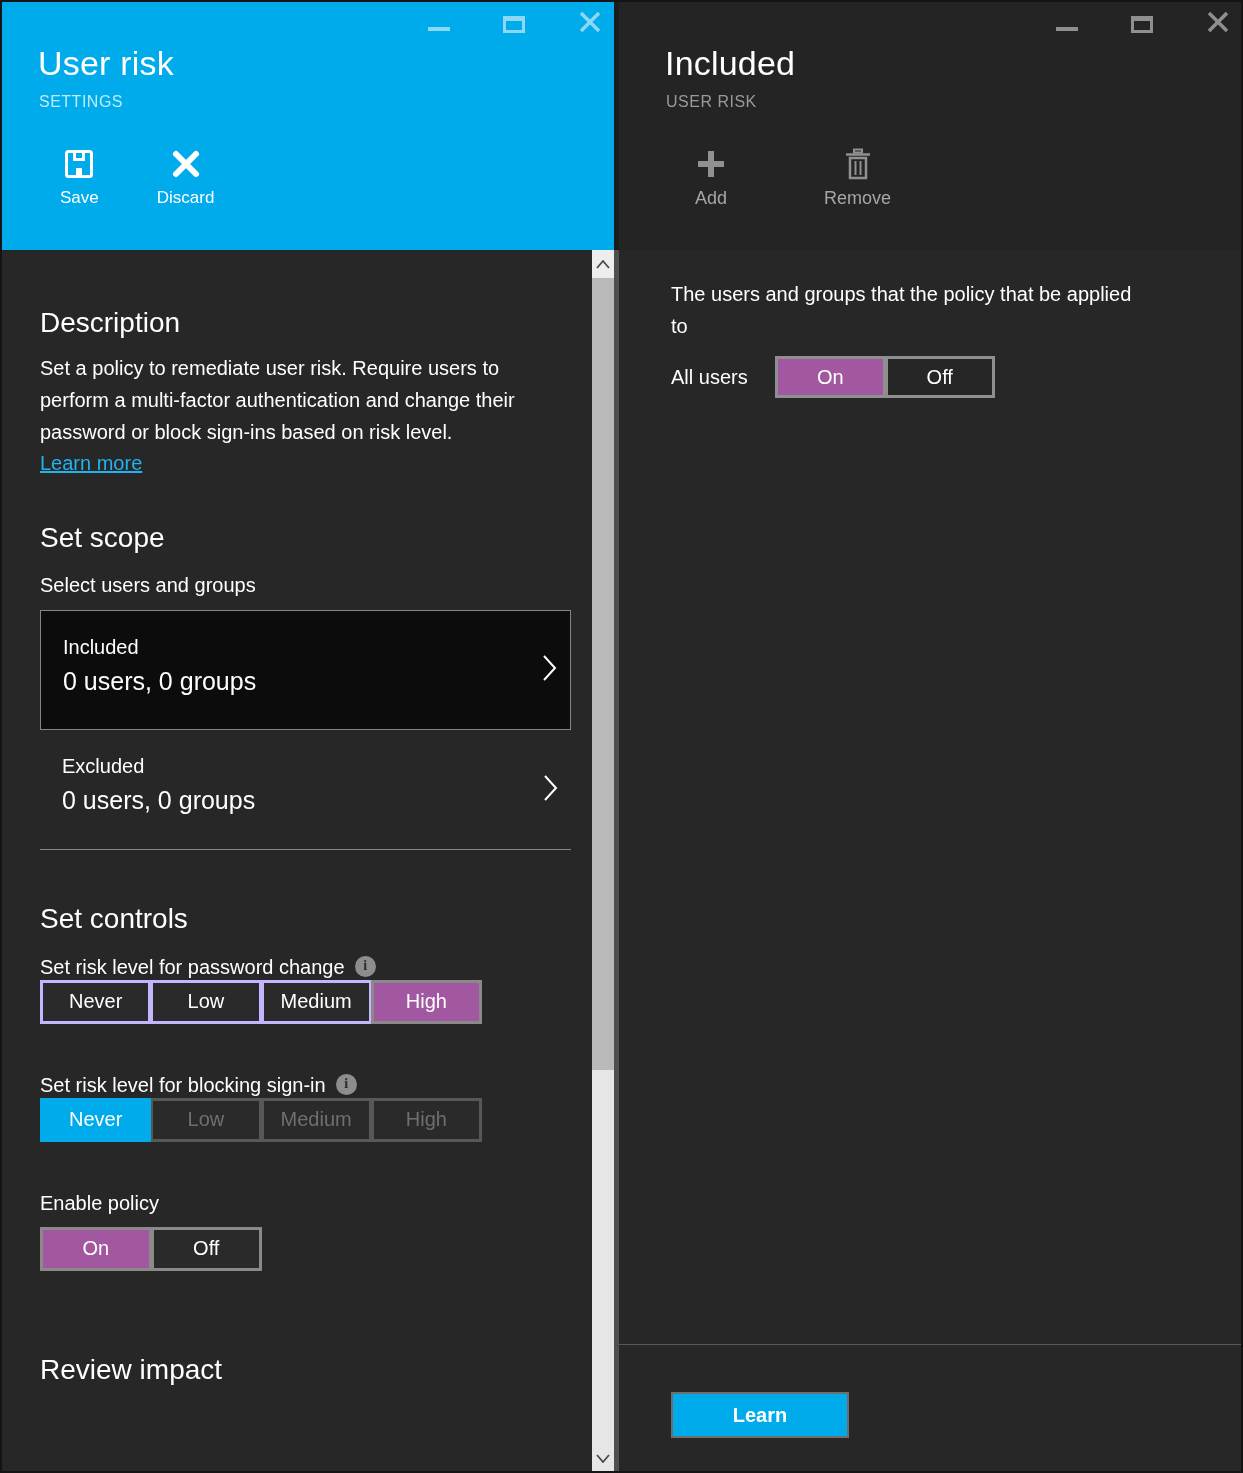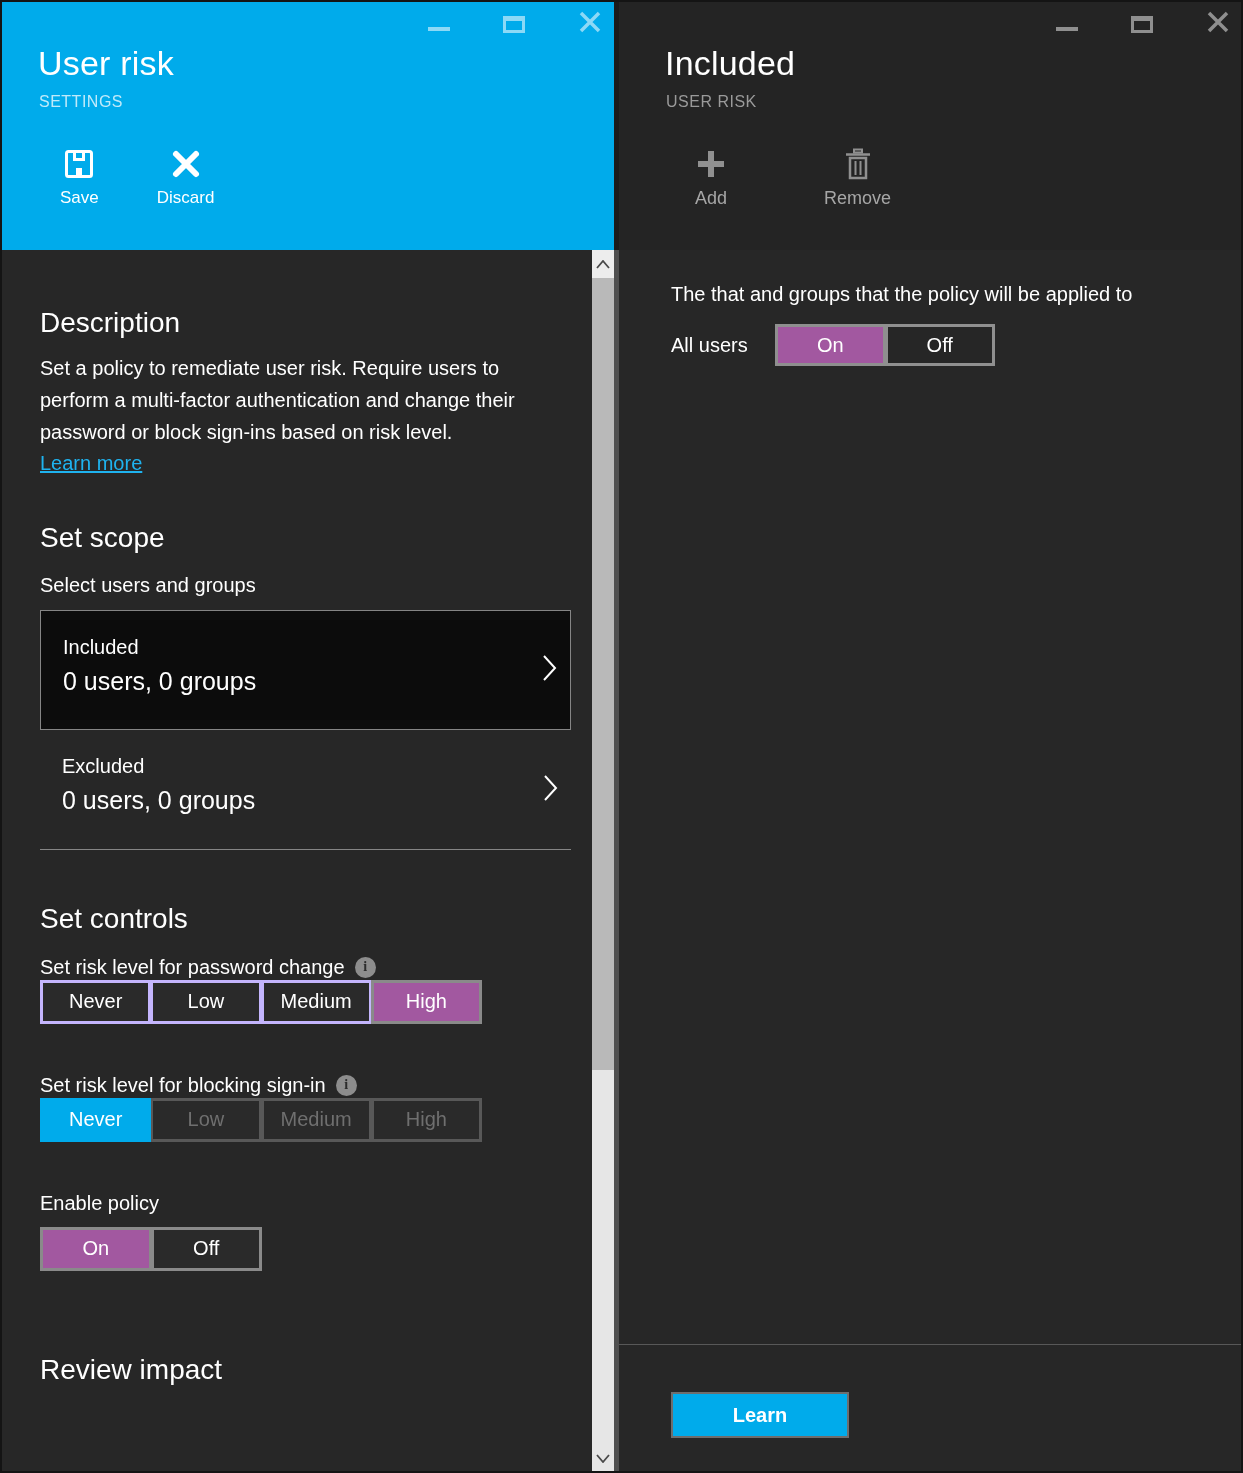--- a/index.html
+++ b/index.html
@@ -43,21 +43,21 @@
   .scope-label { margin-top:20px; font-size:20px; color:#fff; }
   .scope-list { margin-top:13px; width:531px; }
   .scope-item { position:relative; height:120px; padding:25px 0 0 22px; cursor:pointer; }
   .scope-item.selected { background:#0c0c0c; border:1px solid #858585; }
   .scope-item.plain { border-bottom:1px solid #858585; }
   .item-label { font-size:20px; color:#fff; }
   .item-value { margin-top:8px; font-size:25px; font-weight:300; color:#fff; }
   .item-chevron { position:absolute; right:12px; top:50%; transform:translateY(-50%); }
 
   .controls-heading { margin-top:52px; }
-  .ctl-label { margin-top:20px; display:flex; align-items:center; gap:10px; font-size:20px; color:#fff; }
+  .ctl-label { margin-top:20px; display:flex; align-items:flex-start; gap:10px; font-size:20px; color:#fff; }
   .ctl-label.second { margin-top:50px; }
   .info-icon { width:21px; height:21px; border-radius:50%; background:#8d8d8d; color:#2c2c2c; font-size:14px; font-weight:700; display:flex; align-items:center; justify-content:center; font-family:"Liberation Serif", serif; cursor:pointer; }
   .seg-row { margin-top:1px; display:flex; width:442px; height:44px; }
   .seg { flex:1; display:flex; align-items:center; justify-content:center; font-size:20px; color:#fff; border:3px solid #c4b5fd; background:#2a2a2a; margin-left:-1px; cursor:pointer; }
   .seg:first-child { margin-left:0; }
   .seg.sel-purple { background:#a258a0; border-color:#8a8a8a; z-index:2; }
   .seg.sel-cyan { background:#00abeb; border-color:#00abeb; z-index:2; }
   .seg.disabled { color:#6f6f6f; border-color:#585858; }
   .enable-label { margin-top:50px; font-size:20px; color:#fff; }
   .toggle-row { margin-top:12px; display:flex; width:222px; height:44px; }
@@ -260,21 +260,21 @@
           </span>
         <span class="wc">
           <svg width="24" height="24" viewBox="0 0 24 24">
               <path d="M3 3 L21 21 M21 3 L3 21" stroke="#8f8f8f" stroke-width="3.5" fill="none"></path>
             </svg>
         </span>
       </div>
     </header>
 
     <div class="right-body">
-      <p class="apply-text">The that and groups that the policy will be applied to</p>
+      <p class="apply-text">The users and groups that the policy that be applied to</p>
       <div class="all-users-row">
         <span class="all-users-label">All users</span>
         <div class="right-toggle">
           <div class="seg sel-purple">On</div>
           <div class="seg">Off</div>
         </div>
       </div>
     </div>
 
     <footer class="right-footer">

